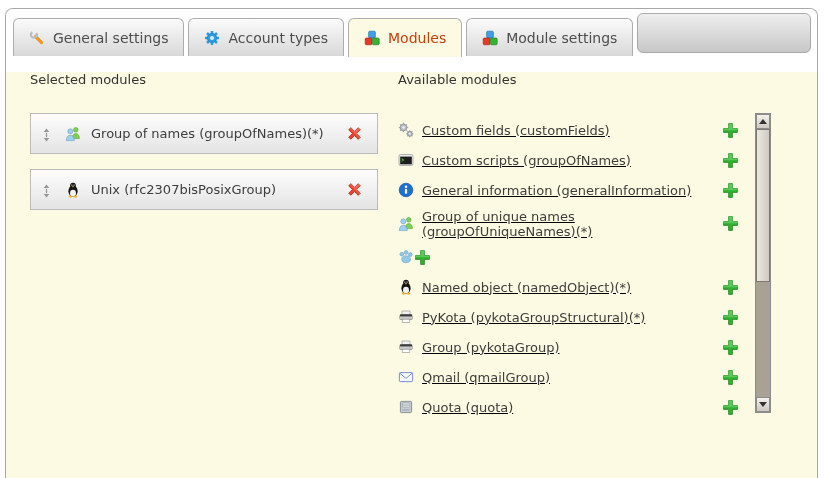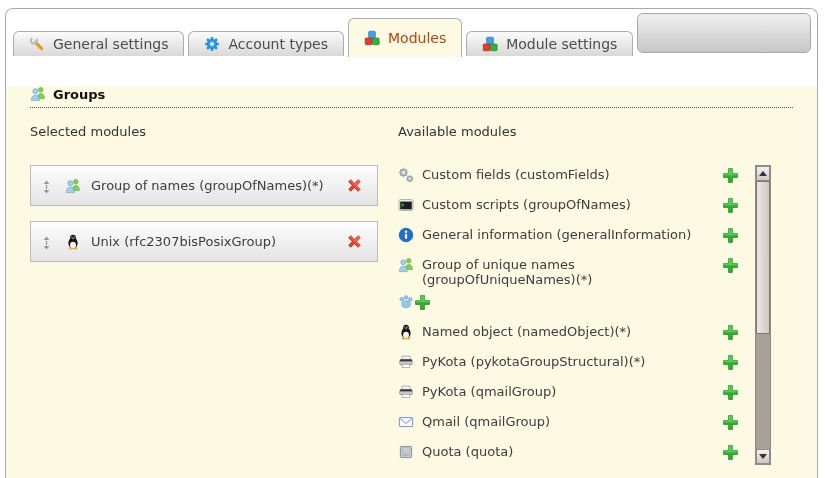--- a/index.html
+++ b/index.html
@@ -2,21 +2,21 @@
 <html><head>
 <meta charset="utf-8">
 <style>
   html,body{margin:0;padding:0;width:825px;height:478px;background:#fff;overflow:hidden;
     font-family:"DejaVu Sans","Liberation Sans",sans-serif;}
   .page{position:absolute;left:5px;top:8px;width:813px;height:470px;background:#fff;
     border:1px solid #a9a9a9;border-bottom:none;border-radius:8px 8px 0 0;overflow:hidden;box-sizing:border-box;}
   
   .tabbar{display:flex;align-items:flex-end;gap:4px;height:47px;box-sizing:border-box;
     padding:0 6px 0 7px;background:#fff;}
-  .tab{height:25px;display:flex;align-items:center;gap:8px;padding:0 15px;box-sizing:border-box;
+  .tab{height:38px;display:flex;align-items:center;gap:8px;padding:0 15px;box-sizing:border-box;
     border:1px solid #adadad;border-bottom:none;border-radius:6px 6px 0 0;
     background:linear-gradient(#fbfbfb,#d8d8d8);color:#4d4d4d;font-size:14px;cursor:pointer;white-space:nowrap;}
   .tab.active{background:#fcfae2;height:39px;margin-bottom:-1px;position:relative;z-index:2;color:#c2410c;}
   .tab-filler{flex:1;height:40px;align-self:flex-start;margin-top:4px;box-sizing:border-box;
     border:1px solid #a9a9a9;border-radius:6px;background:linear-gradient(#efefef,#c7c7c7);}
   .ticon{width:16px;height:16px;display:inline-flex;flex:none;}
   .ticon svg{display:block;}
   
   .content{position:relative;height:423px;background:#fcfae2;}
   .sec-head{margin:30px 24px 0 24px;padding-bottom:5px;border-bottom:1px dotted #555;
@@ -31,21 +31,21 @@
   .sel-row{display:flex;align-items:center;height:41px;box-sizing:border-box;margin:0 8px 15px 0;
     border:1px solid #bcbcbc;border-radius:0;background:linear-gradient(#fdfdfd,#e4e4e4);
     padding:0 14px 0 10px;}
   .sel-row .drag{width:11px;height:14px;cursor:grab;flex:none;}
   .sel-row .micon{margin-left:13px;}
   .sel-row .slbl{flex:1;margin-left:10px;font-size:13px;color:#3d3d3d;}
   .sel-row .del{width:17px;height:17px;cursor:pointer;flex:none;}
   
   .avail-wrap{display:flex;margin-top:18px;}
   .avail-list{flex:1;margin-right:8px;padding-top:10px;}
-  .arow{display:flex;min-height:30px;padding-right:8px;box-sizing:border-box;}
+  .arow{display:flex;align-items:center;min-height:30px;padding-right:8px;box-sizing:border-box;text-decoration:underline;}
   .arow.tall{min-height:37px;}
   .arow .albl{flex:1;margin-left:8px;font-size:13px;color:#3d3d3d;white-space:pre-line;line-height:15px;}
   .arow .add{width:17px;height:17px;cursor:pointer;flex:none;}
   .micon{width:16px;height:16px;display:inline-flex;flex:none;}
   .micon svg{display:block;}
   
   .sbar{width:16px;height:300px;margin-top:8px;position:relative;flex:none;
     border:1px solid #8c8c8c;box-sizing:border-box;background:#aaa196;}
   .strack{position:absolute;left:0;right:0;top:15px;bottom:15px;background:#aaa196;}
   .sthumb{position:absolute;left:0;right:0;top:15px;height:153px;box-sizing:border-box;
@@ -110,35 +110,20 @@
             <rect x="8.4" y="8" width="6.8" height="6.8" rx="1.2" fill="#35b335" stroke="#1d7a1d" stroke-width="0.6"></rect>
           </svg>
         </span>
       <span>Module settings</span>
     </div>
     <div class="tab-filler"></div>
   </div>
 
   <div class="content">
 
-    <div class="sec-head">
-      <span class="micon">
-          <svg width="16" height="16" viewBox="0 0 16 16">
-            <g fill="#7fd24f" stroke="#4a9a22" stroke-width="0.5">
-              <circle cx="10.8" cy="3.8" r="2.3"></circle>
-              <path d="M7.2 12.6c0-3.2 1.5-5 3.6-5s3.6 1.8 3.6 5z"></path>
-            </g>
-            <g fill="#9fd0f0" stroke="#5590c8" stroke-width="0.5">
-              <circle cx="5.3" cy="5.3" r="2.5"></circle>
-              <path d="M1.3 14.6c0-3.5 1.7-5.4 4-5.4s4 1.9 4 5.4z"></path>
-            </g>
-          </svg>
-        </span>
-      <span class="sec-title">Groups</span>
-    </div>
 
     <div class="cols">
 
       <div class="col-left">
         <div class="col-label">Selected modules</div>
         <div class="sel-list">
 
           <div class="sel-row">
             <span class="drag"><svg width="11" height="14" viewBox="0 0 11 14">
                   <path d="M5.5 0.5l2.8 3.4H2.7z" fill="#979797"></path>
@@ -328,21 +313,21 @@
             </div>
             <div class="arow">
               <span class="micon">
                   <svg width="16" height="16" viewBox="0 0 16 16">
                     <rect x="4" y="2" width="8" height="3.4" fill="#f2f2f2" stroke="#8a8a8a" stroke-width="0.6"></rect>
                     <rect x="1.8" y="5.2" width="12.4" height="5.2" rx="0.8" fill="#3c3c3c"></rect>
                     <rect x="1.8" y="7.4" width="12.4" height="3" fill="#c9c9c9" stroke="#8a8a8a" stroke-width="0.4"></rect>
                     <rect x="4.2" y="10.2" width="7.6" height="3.4" fill="#fff" stroke="#8a8a8a" stroke-width="0.6"></rect>
                   </svg>
                 </span>
-              <span class="albl">PyKota (qmailGroup)</span>
+              <span class="albl">Group (pykotaGroup)</span>
               <span class="add"><svg width="17" height="17" viewBox="0 0 17 17">
                     <path d="M6.6 1.6h3.8v5h5v3.8h-5v5H6.6v-5h-5V6.6h5z" fill="#2eb42e" stroke="#187a18" stroke-width="0.7"></path>
                     <path d="M6.6 1.6h3.8v5h5v1.6H1.6V6.6h5z" fill="#6ad06a" opacity="0.75"></path>
                   </svg></span>
             </div>
             <div class="arow">
               <span class="micon">
                   <svg width="16" height="16" viewBox="0 0 16 16">
                     <rect x="1.4" y="3.6" width="13.2" height="9" rx="0.8" fill="#f6faff" stroke="#6b85d6" stroke-width="0.9"></rect>
                     <path d="M1.8 4.2l6.2 5.2 6.2-5.2" fill="none" stroke="#6b85d6" stroke-width="0.9"></path>

